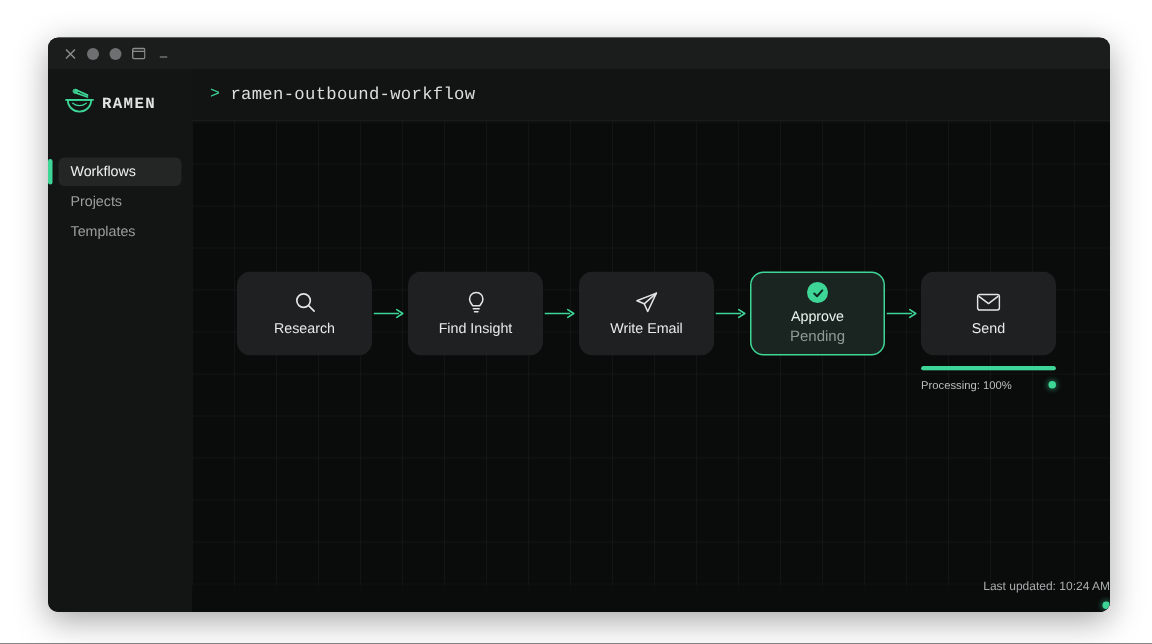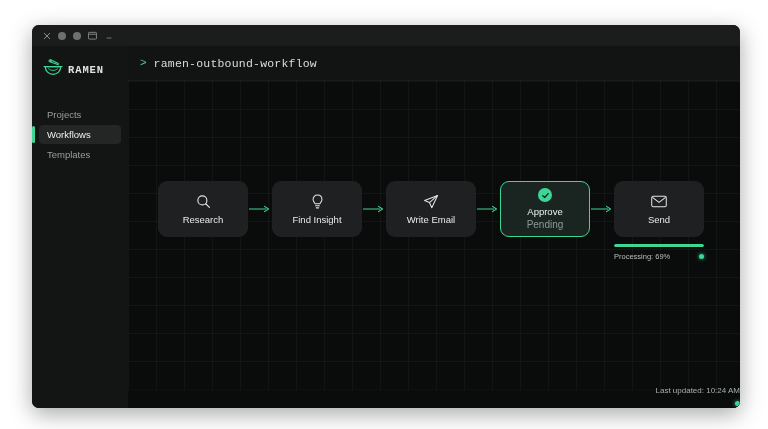--- a/index.html
+++ b/index.html
@@ -321,25 +321,25 @@
             <path d="M6.5 13.2 C8.3 14.6 10 15.2 12 15.2 C14 15.2 15.7 14.6 17.5 13.2" stroke="#3ed697" stroke-width="1.1" fill="none" stroke-linecap="round"></path>
             <path d="M9 2.2 L18.5 6.6" stroke="#3ed697" stroke-width="1.4" stroke-linecap="round"></path>
             <path d="M8.4 4.6 L18.5 8.2" stroke="#3ed697" stroke-width="1.4" stroke-linecap="round"></path>
             <ellipse cx="8.6" cy="3.4" rx="2.2" ry="1.9" fill="#3ed697" opacity="0.85"></ellipse>
           </svg>
         </span>
         <span id="brand-wordmark">RAMEN</span>
       </div>
 
       <div id="nav">
+        <div class="nav-item active">
+          <span>Workflows</span>
+        </div>
         <div class="nav-item">
           <span>Projects</span>
-        </div>
-        <div class="nav-item active">
-          <span>Workflows</span>
         </div>
         <div class="nav-item">
           <span>Templates</span>
         </div>
       </div>
     </div>
 
     <div id="main">
 
       <div id="header">
@@ -436,21 +436,21 @@
                     <path d="M1.6 2.4 L9 8 L16.4 2.4" stroke="#e2e6e4" stroke-width="1.15" fill="none" stroke-linejoin="round"></path>
                   </svg>
               </span>
               <span class="node-label">Send</span>
             </div>
             <div class="node-progress">
               <div class="progress-track">
                 <div class="progress-fill" id="progress-fill" style="width: 100%;"></div>
               </div>
               <div class="progress-row">
-                <span class="progress-text">Processing: 69%</span>
+                <span class="progress-text">Processing: 100%</span>
                 <span class="status-dot"></span>
               </div>
             </div>
           </div>
 
         </div>
 
         <div id="statusbar">
           <span id="status-text">Last updated: 10:24 AM</span>
           <span class="status-dot"></span>

